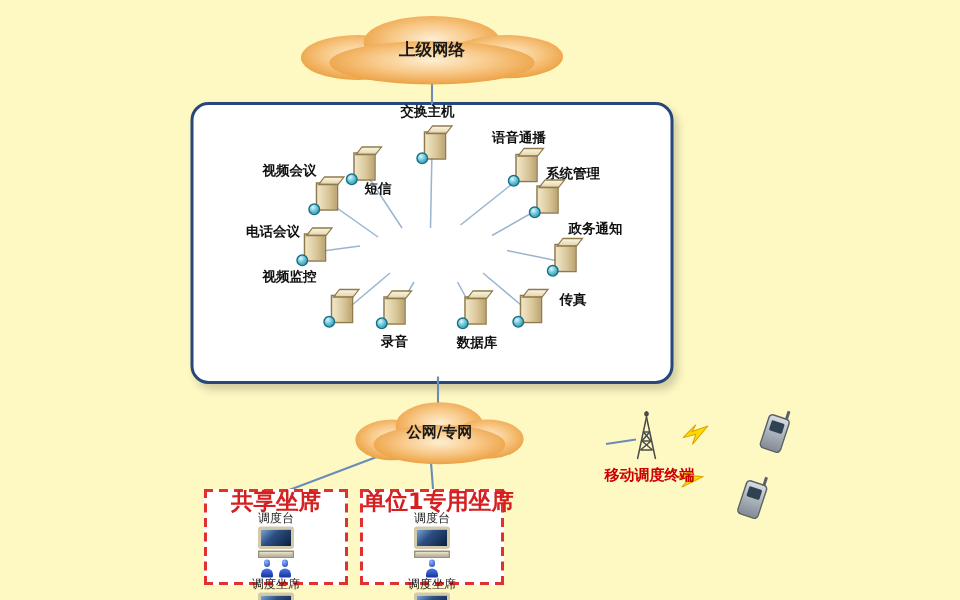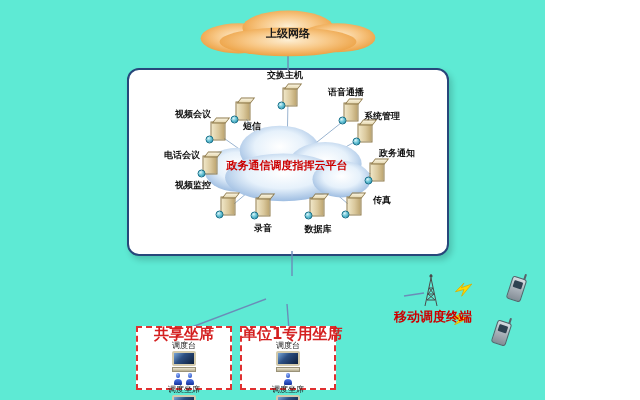--- a/index.html
+++ b/index.html
@@ -1,17 +1,17 @@
 <!DOCTYPE html>
 <html><head>
 <meta charset="utf-8">
 <style>
   html,body{margin:0;padding:0;background:#fff;}
   .stage{
-    position:relative;width:545px;height:400px;overflow:hidden;background:#5eead4;
+    position:relative;width:640px;height:400px;overflow:hidden;background:#fef9c3;
     font-family:"DejaVu Sans","Liberation Sans",sans-serif;
   }
   svg.wires{position:absolute;left:0;top:0;width:640px;height:400px;z-index:2;}
 
   
   .platform-box{
     position:absolute;left:127px;top:68px;width:318px;height:184px;
     background:#fff;border:2px solid #27477a;border-radius:12px;
     box-shadow:3px 4px 6px rgba(0,0,0,.18);z-index:1;
   }
@@ -71,21 +71,21 @@
     background:radial-gradient(circle at 35% 30%,#8fb2ff,#1b3fae);margin:0 auto;
   }
   .person::after{
     content:"";display:block;width:8px;height:6px;border-radius:4px 4px 1px 1px;
     background:linear-gradient(#4a74e8,#16339c);margin-top:1px;
   }
 
   
   .terminal-label{
     position:absolute;transform:translate(-50%,-50%);z-index:4;
-    color:#cc0000;font-size:13px;font-weight:bold;white-space:nowrap;
+    color:#cc0000;font-size:10px;font-weight:bold;white-space:nowrap;
   }
   .bolt{position:absolute;z-index:4;}
   .phone{
     position:absolute;width:13px;height:22px;z-index:4;border-radius:3px;
     background:linear-gradient(#d7dce2 0%,#aab2ba 50%,#848d96 100%);
     border:1px solid #59616a;
   }
   .phone::before{content:"";position:absolute;top:3px;left:2px;right:2px;height:7px;background:#2e4251;border-radius:1px;}
   .phone::after{content:"";position:absolute;top:-6px;right:1px;width:2px;height:6px;background:#59616a;}
   .antenna{position:absolute;z-index:4;}
@@ -132,39 +132,20 @@
       <g fill="url(#og1)">
         <ellipse cx="48" cy="56" rx="40" ry="26"></ellipse>
           <ellipse cx="100" cy="38" rx="48" ry="30"></ellipse>
         <ellipse cx="152" cy="55" rx="40" ry="25"></ellipse>
           <ellipse cx="100" cy="62" rx="72" ry="25"></ellipse>
       </g>
     </svg>
     <span class="cloud-label big">上级网络</span>
   </div>
 
-  <div class="cloud" style="left:196px;top:120px;width:182px;height:86px;">
-    <svg viewBox="0 0 200 90" preserveAspectRatio="none">
-      <defs>
-          <radialGradient id="bg1" cx="50%" cy="42%" r="70%">
-        <stop offset="0%" stop-color="#ffffff"></stop>
-            <stop offset="45%" stop-color="#e6f1fb"></stop>
-            <stop offset="100%" stop-color="#7ea6d6"></stop>
-      </radialGradient>
-        </defs>
-      <g fill="url(#bg1)">
-        <ellipse cx="45" cy="52" rx="36" ry="23"></ellipse>
-          <ellipse cx="92" cy="32" rx="44" ry="26"></ellipse>
-        <ellipse cx="142" cy="46" rx="40" ry="23"></ellipse>
-          <ellipse cx="96" cy="60" rx="64" ry="25"></ellipse>
-        <ellipse cx="160" cy="62" rx="32" ry="19"></ellipse>
-      </g>
-    </svg>
-    <span class="cloud-label red">政务通信调度指挥云平台</span>
-  </div>
 
   <span class="nlabel" style="left:285px;top:75px;">交换主机</span>
   <span class="nlabel" style="left:252px;top:90px;margin-top:36px;">短信</span>
   <span class="nlabel" style="left:346px;top:92px;">语音通播</span>
   <span class="nlabel" style="left:193px;top:114px;">视频会议</span>
   <span class="nlabel" style="left:382px;top:116px;">系统管理</span>
   <span class="nlabel" style="left:182px;top:155px;">电话会议</span>
   <span class="nlabel" style="left:397px;top:153px;">政务通知</span>
   <span class="nlabel" style="left:193px;top:185px;">视频监控</span>
   <span class="nlabel" style="left:382px;top:200px;">传真</span>
@@ -176,20 +157,38 @@
   <div class="server" style="left:351px;top:112px;"></div>
   <div class="server" style="left:218px;top:131px;"></div>
   <div class="server" style="left:365px;top:133px;"></div>
   <div class="server" style="left:210px;top:165px;"></div>
   <div class="server" style="left:377px;top:172px;"></div>
   <div class="server" style="left:228px;top:206px;"></div>
   <div class="server" style="left:354px;top:206px;"></div>
   <div class="server" style="left:263px;top:207px;"></div>
   <div class="server" style="left:317px;top:207px;"></div>
 
+  <div class="cloud" style="left:232px;top:264px;width:122px;height:47px;">
+    <svg viewBox="0 0 200 90" preserveAspectRatio="none">
+      <defs>
+          <radialGradient id="og2" cx="50%" cy="45%" r="65%">
+        <stop offset="0%" stop-color="#fdeed2"></stop>
+            <stop offset="45%" stop-color="#f8c887"></stop>
+            <stop offset="100%" stop-color="#e8932b"></stop>
+      </radialGradient>
+        </defs>
+      <g fill="url(#og2)">
+        <ellipse cx="48" cy="56" rx="40" ry="26"></ellipse>
+          <ellipse cx="100" cy="38" rx="48" ry="30"></ellipse>
+        <ellipse cx="152" cy="55" rx="40" ry="25"></ellipse>
+          <ellipse cx="100" cy="62" rx="72" ry="25"></ellipse>
+      </g>
+    </svg>
+    <span class="cloud-label mid">公网/专网</span>
+  </div>
 
 
   <div class="antenna" style="left:419px;top:274px;">
     <svg width="24" height="34" viewBox="0 0 24 34">
       <g stroke="#4a4a4a" stroke-width="1" fill="none">
         <line x1="12" y1="4" x2="6" y2="32"></line>
           <line x1="12" y1="4" x2="18" y2="32"></line>
         <line x1="10" y1="14" x2="14" y2="14"></line>
           <line x1="9" y1="20" x2="15" y2="20"></line>
         <line x1="8" y1="26" x2="16" y2="26"></line>

